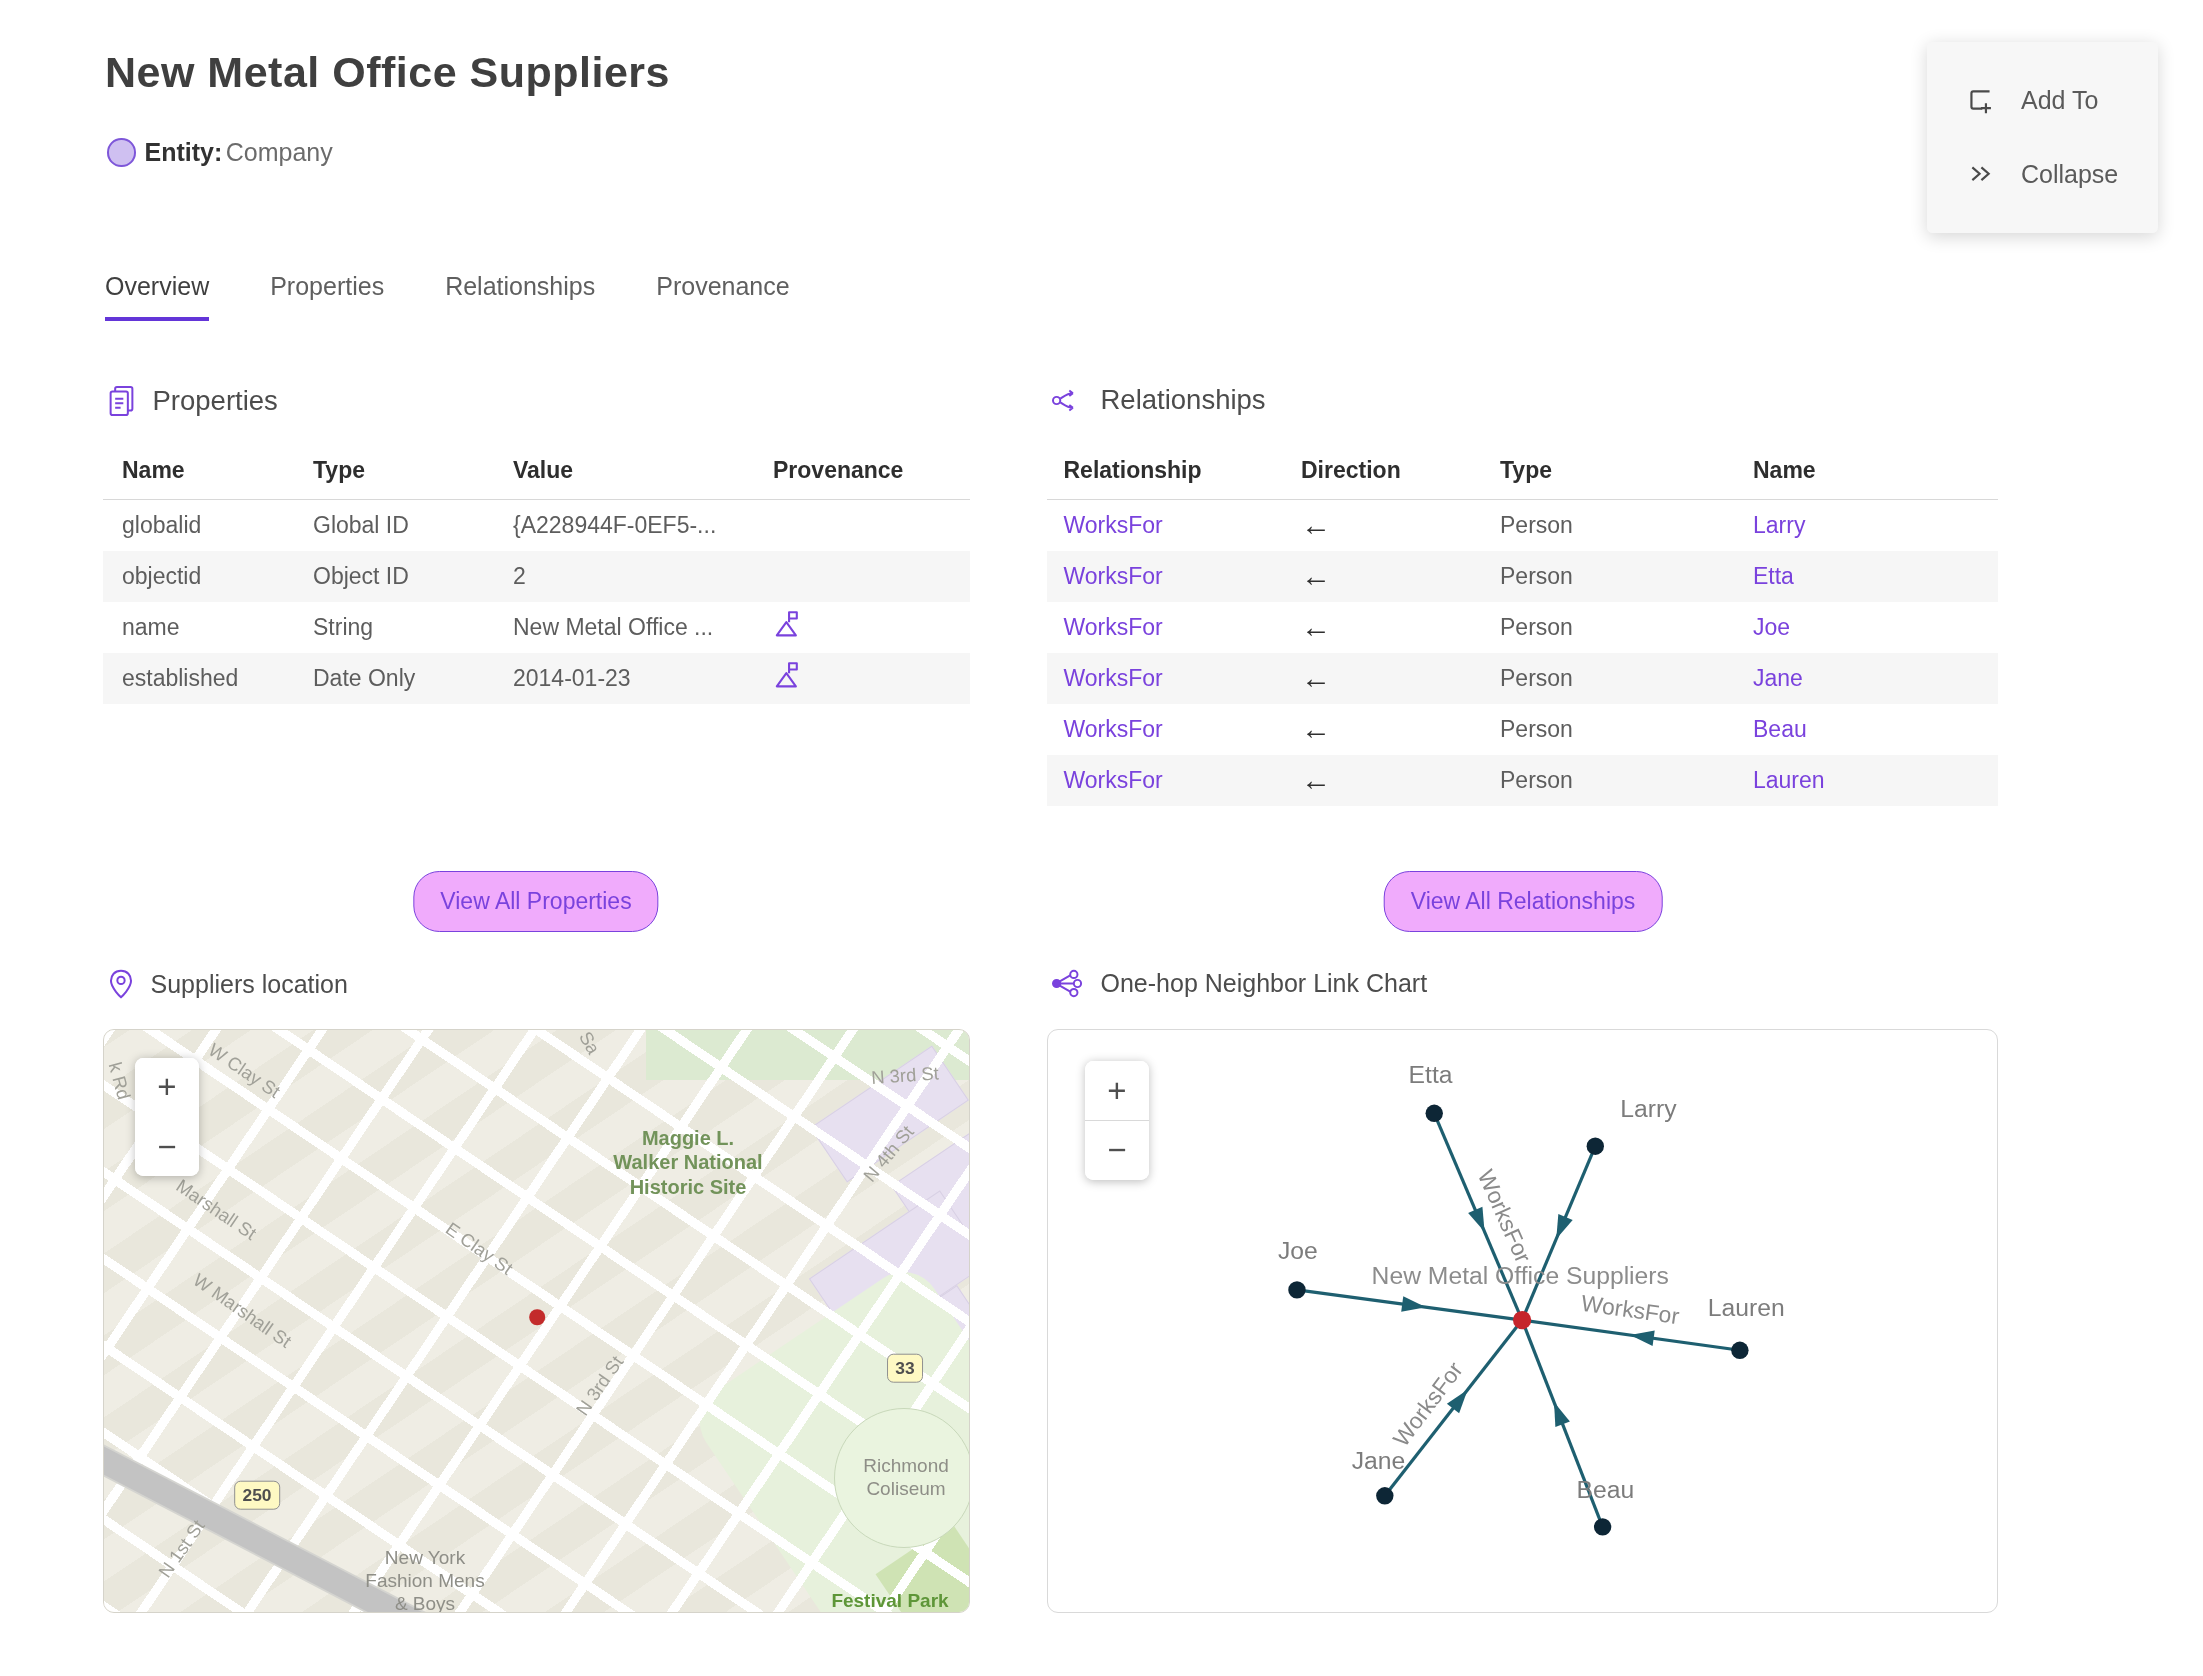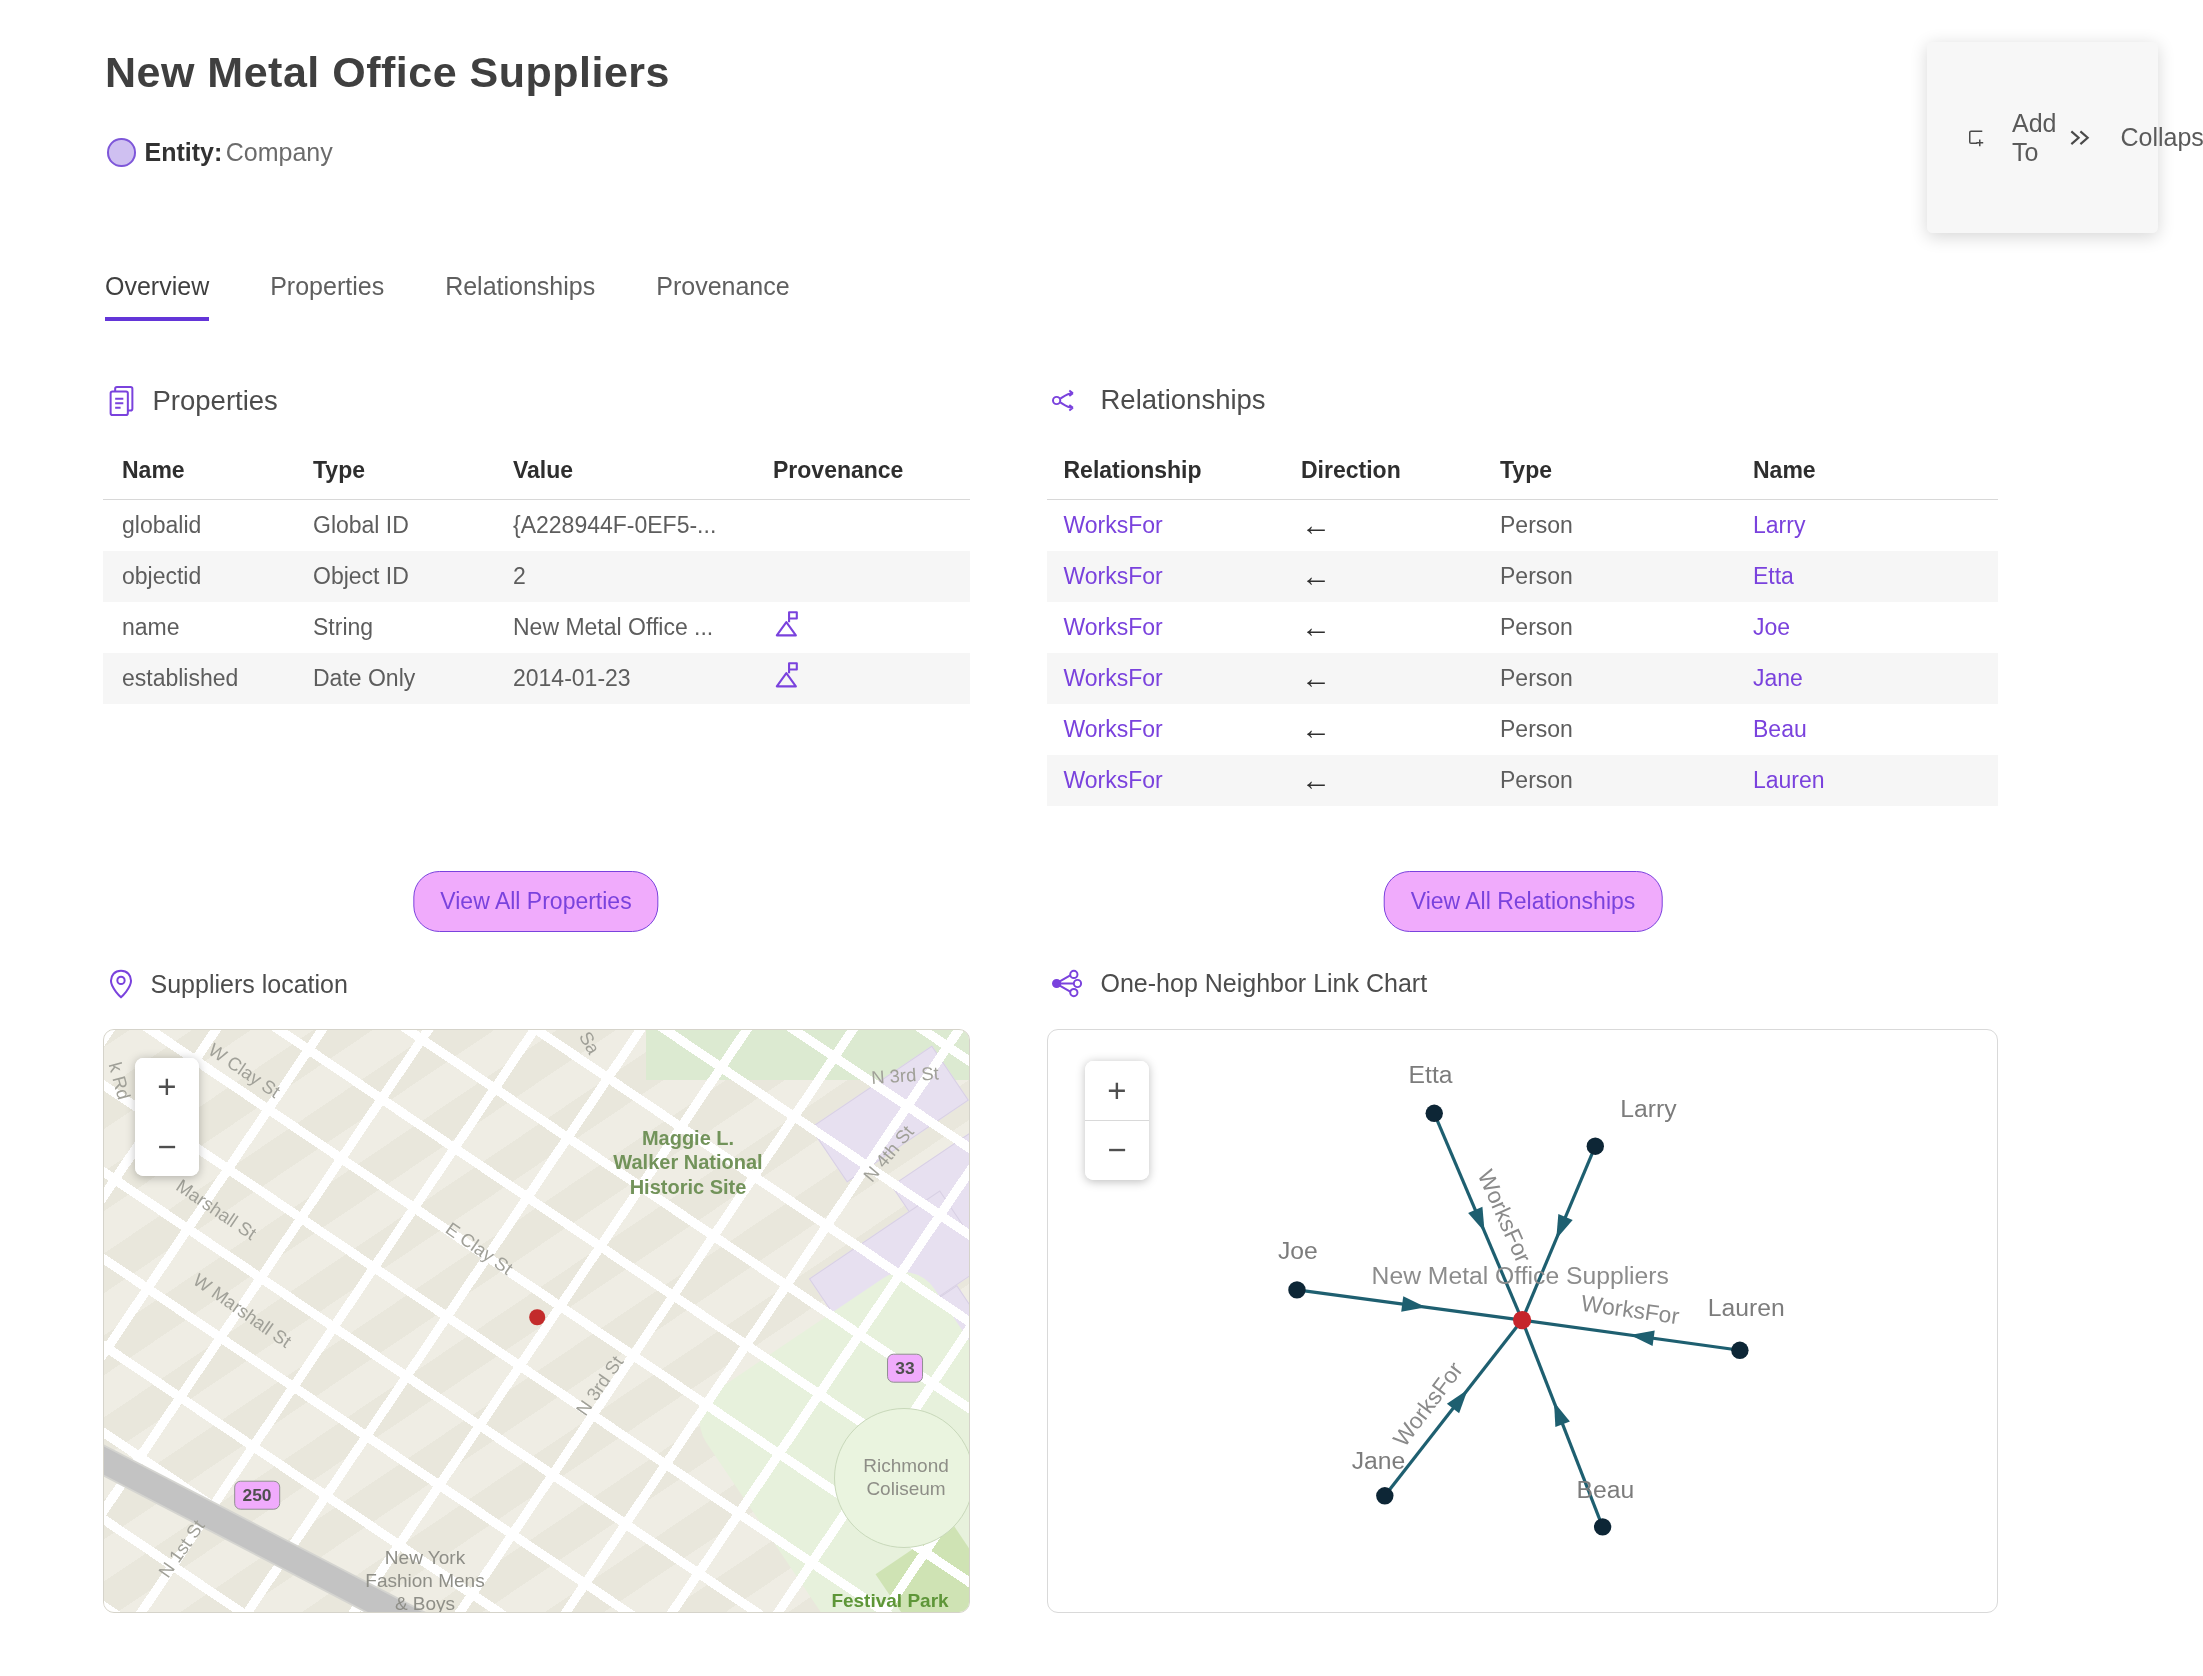--- a/index.html
+++ b/index.html
@@ -9,21 +9,21 @@
   .page-title { position:absolute; left:105px; top:48px; font-size:43px; font-weight:bold;
                 color:#3f3f3f; letter-spacing:0.5px; }
 
   .entity-row { position:absolute; left:107px; top:138px; display:flex; align-items:center; gap:9px; }
   .entity-dot { width:28.5px; height:28.5px; border-radius:50%; background:#cfc0f1; border:2.8px solid #7e57d9; }
   .entity-label { font-size:25px; font-weight:bold; color:#323232; }
   .entity-type  { font-size:25px; color:#6b6b6b; margin-left:-5.5px; }
 
   .float-panel { position:absolute; left:1927px; top:42px; width:231px; height:191px;
                  background:#f7f7f7; border-radius:5.5px; box-shadow:0 3.7px 16.5px rgba(0,0,0,.16);
-                 display:flex; flex-direction:row; justify-content:space-evenly; padding-left:39px; }
+                 display:flex; flex-direction:column; justify-content:space-evenly; padding-left:39px; }
   .float-item { display:flex; align-items:center; gap:26px; cursor:pointer; }
   .float-item span { font-size:25px; color:#5a5a5a; }
   .float-item svg { stroke:#4a4a4a; }
 
   .tabs { position:absolute; left:105px; top:272px; display:flex; gap:61px; }
   .tab { font-size:25px; color:#5f5f5f; padding-bottom:15.6px; cursor:pointer; border-bottom:4.6px solid transparent; }
   .tab.active { color:#3f3f3f; border-bottom-color:#6335d8; }
 
   .sec-head { position:absolute; display:flex; align-items:center; gap:16.5px;
               font-size:27.5px; color:#4c4c4c; }
@@ -72,21 +72,21 @@
   .coliseum-circle { left:730px; top:378px; width:140px; height:140px; border-radius:50%;
                      background:#eaf4df; border:1.8px solid #c8d8ba; }
   .festival { left:788px; top:511px; width:92px; height:87px; background:#cfe3b4; transform:rotate(-34deg); }
   .highway { position:absolute; left:-27.5px; top:404px; width:588px; height:25px; background:#c3c3c3;
              transform:rotate(27.5deg); transform-origin:left center; box-shadow:0 0 0 1.8px #d4d4d0; }
   .mlabel { position:absolute; white-space:nowrap; text-align:center; line-height:1.22;
             font-size:18.4px; color:#a0a098; transform:translate(-50%,-50%) rotate(var(--r,0deg)); }
   .mlabel.poi { font-weight:normal; color:#8e8e87; font-size:19px; }
   .mlabel.poi-green { font-weight:bold; color:#72935a; font-size:20px; }
   .mlabel.park { font-weight:bold; color:#5e9638; font-size:19px; }
-  .shield { position:absolute; transform:translate(-50%,-50%); background:#f0abfc;
+  .shield { position:absolute; transform:translate(-50%,-50%); background:#fef9c3;
             border:1.8px solid #8f8f8f; border-radius:6.4px; color:#4f4f4f;
             font-weight:bold; font-size:17.4px; padding:2.8px 7.3px; }
   .marker { position:absolute; width:15.6px; height:15.6px; border-radius:50%; background:#c32b2b;
             transform:translate(-50%,-50%); }
 
   .zoomctl { position:absolute; width:64px; background:#fff; border-radius:8.3px;
              box-shadow:0 1.8px 9.2px rgba(0,0,0,.25); overflow:hidden; }
   .zoomctl .zbtn { width:64px; height:59px; display:flex; align-items:center; justify-content:center;
                    font-size:33px; color:#4f4f4f; cursor:pointer; background:#fff; }
   .zoomctl .zdiv { height:0.9px; background:#d9d9d9; }

